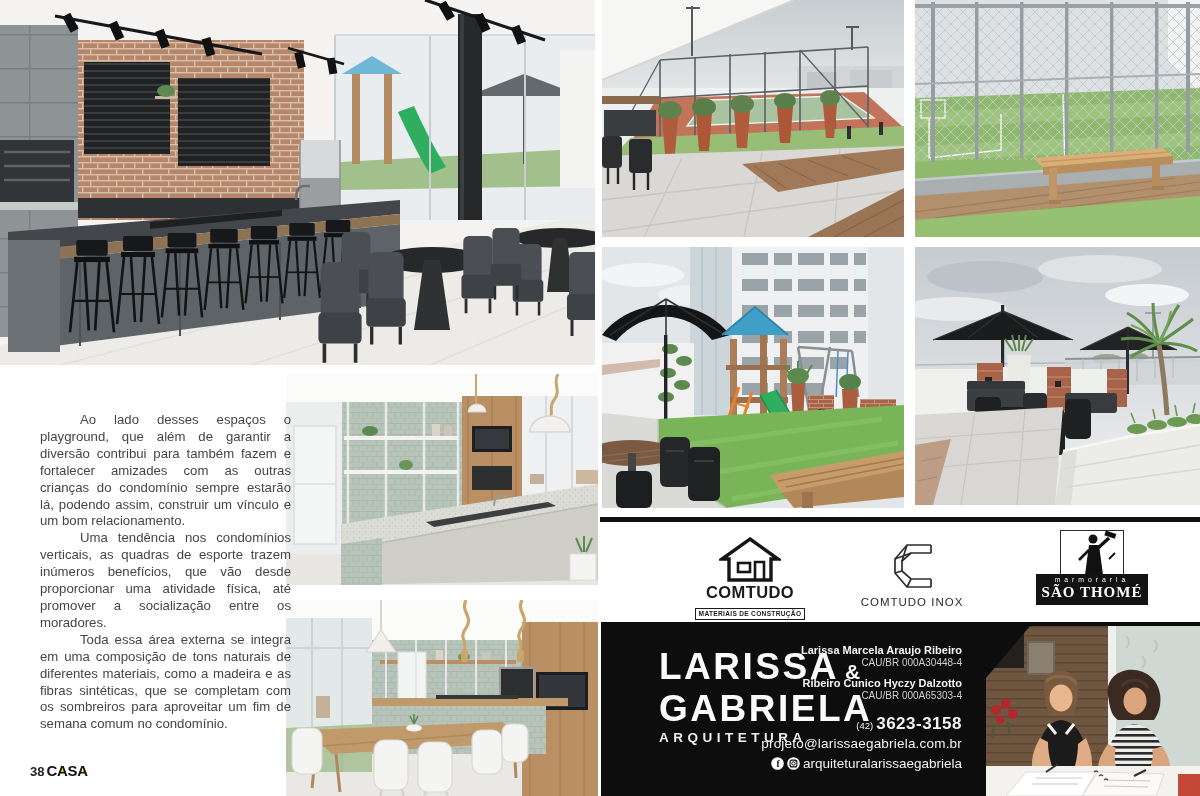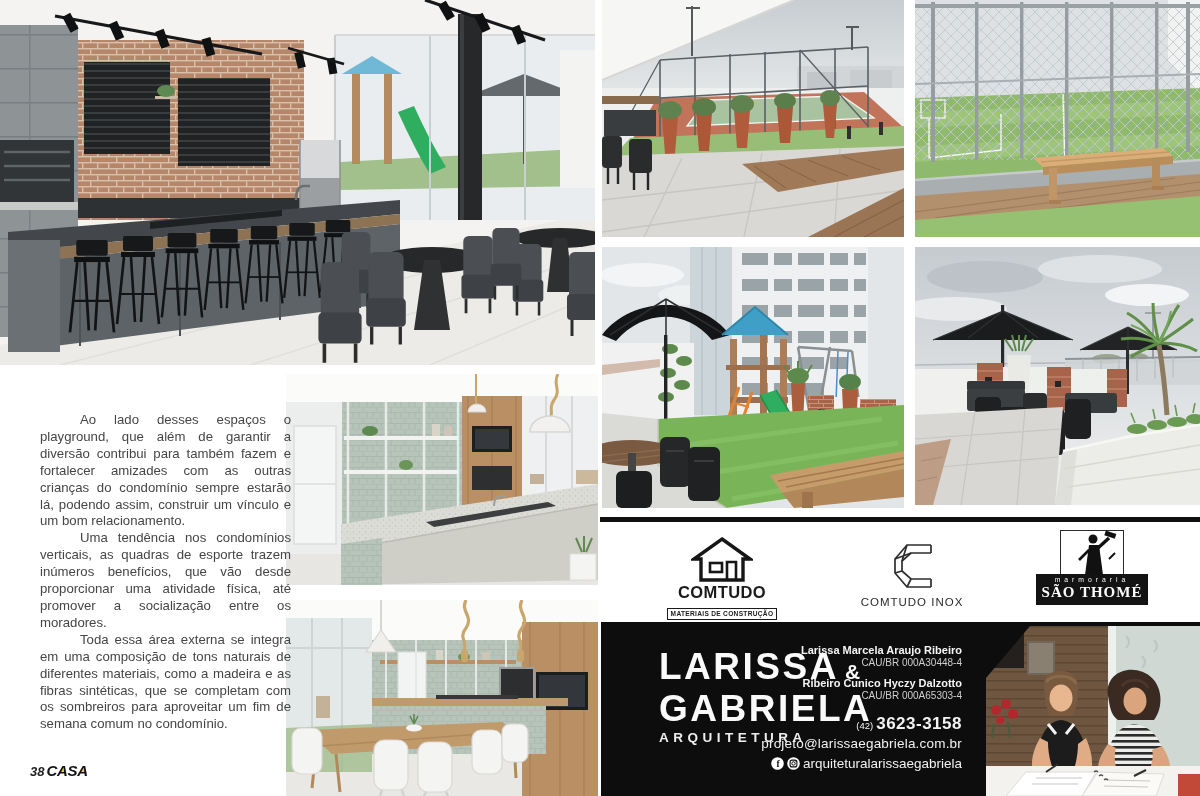--- a/index.html
+++ b/index.html
@@ -12,21 +12,21 @@
   
   #article { position:absolute; left:40px; top:412px; width:251px; color:#454545;
              font-size:13.2px; line-height:16.9px; text-align:justify; }
   #article p { text-indent:40px; margin:0; }
 
   
   #rule { position:absolute; left:600px; top:517px; width:600px; height:5px; background:#101010; }
 
   
   .sponsor { position:absolute; text-align:center; color:#1a1a1a; }
-  #comtudo { left:666px; top:536px; width:112px; }
+  #comtudo { left:694px; top:536px; width:112px; }
   #comtudo .word { font-weight:800; font-size:16.5px; letter-spacing:.4px; margin-top:1px; }
   #comtudo .tag  { display:inline-block; border:1.6px solid #1a1a1a; font-weight:700;
                    font-size:6.6px; letter-spacing:.3px; padding:1.5px 3px; margin-top:2px; white-space:nowrap; }
   #comtudo-inox { left:857px; top:540px; width:110px; }
   #comtudo-inox .word { font-size:11.5px; letter-spacing:1px; color:#2b2b2b; margin-top:6px; }
   #sao-thome { left:1028px; top:530px; width:112px;margin-left:8px; }
   #sao-thome .silbox { width:64px; height:46px; margin:0 auto; border:1px solid #2a2a2a; background:#fff; }
   #sao-thome .banner { background:#131313; color:#fff; padding:2px 2px 4px; margin-top:-2px; }
   #sao-thome .l1 { font-size:6.8px; letter-spacing:4px; }
   #sao-thome .l2 { font-family:"Liberation Serif", serif; font-size:15px; letter-spacing:1px; font-weight:600; margin-top:1px; }
@@ -43,21 +43,21 @@
   .architect .cau { font-size:10px; color:#cfcfcf; margin-top:1px; }
   #contact { position:absolute; right:238px; top:92px; width:300px; text-align:right; }
   #phone-line { font-weight:700; }
   #phone-line .area { font-size:9.5px; font-weight:400; margin-right:3px; }
   #phone-line .num  { font-size:17px; letter-spacing:.5px; }
   #email-line { font-size:13.5px; margin-top:2px; letter-spacing:.2px; }
   #social-line { margin-top:5px; display:flex; justify-content:flex-end; align-items:center; gap:3px; font-size:13.5px; }
   .soc { width:13px; height:13px; }
 
   
-  #footer { position:absolute; left:30px; top:762px; display:flex; align-items:baseline;font-style:italic; }
+  #footer { position:absolute; left:30px; top:762px; display:flex; align-items:baseline; }
   #footer .n { font-size:13px; font-weight:800; color:#222; }
   #casa { position:relative; font-size:15px; font-weight:900; letter-spacing:-.3px; color:#111; margin-left:2px; }
   #casa .txt { position:relative; z-index:1; }
   #casa .tri { position:absolute; z-index:0; width:0; height:0;
                border-left:3px solid transparent; border-right:3px solid transparent;
                border-bottom:5px solid #ffd200; top:6px; }
   #casa .t1 { left:13px; } #casa .t2 { left:35px; }
 </style>
 </head>
 <body>

